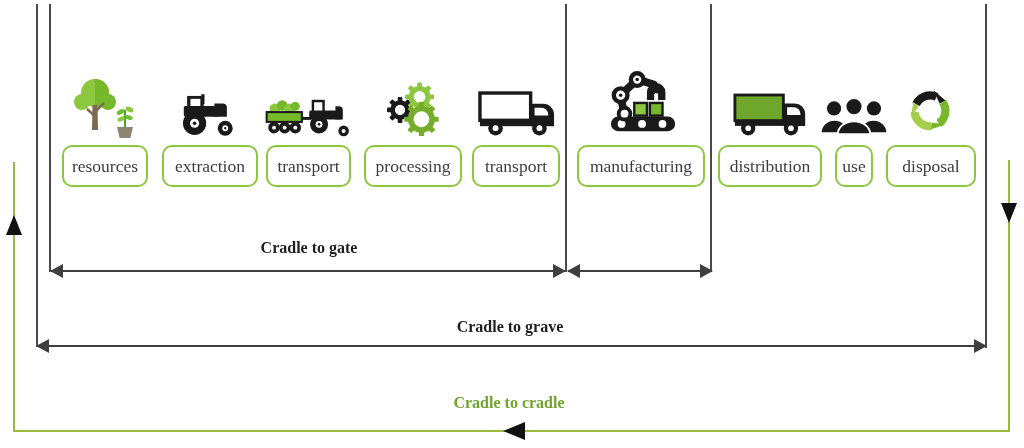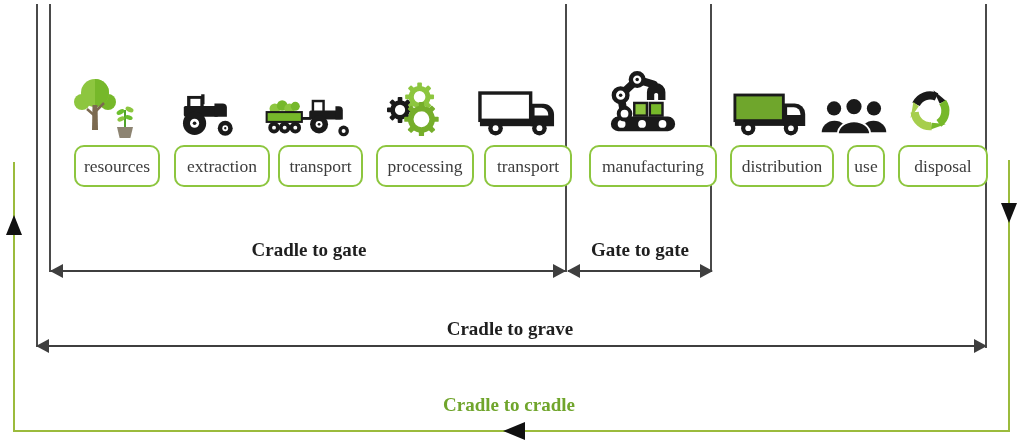--- a/index.html
+++ b/index.html
@@ -5,30 +5,30 @@
   html,body{margin:0;padding:0;background:#fff;}
   .canvas{position:relative;width:1024px;height:448px;background:#ffffff;overflow:hidden;
           font-family:"Liberation Serif", serif;}
   
   .vline{position:absolute;width:2px;background:#4a4a4a;}
   
   .gline{position:absolute;background:#9bbb3c;}
   
   .stage-box{position:absolute;top:145px;height:42px;border:2px solid #8dc63f;border-radius:10px;
              background:#fff;box-sizing:border-box;display:flex;align-items:center;justify-content:center;
-             font-size:17.5px;color:#3d3d3d;white-space:nowrap;margin-left:12px;}
+             font-size:17.5px;color:#3d3d3d;white-space:nowrap;}
   .icon{position:absolute;}
   .icon svg{display:block;width:100%;height:100%;}
   
   .harrow{position:absolute;height:2px;background:#3f3f3f;}
   .harrow .al{position:absolute;left:-1px;top:-6px;width:0;height:0;
               border-top:7px solid transparent;border-bottom:7px solid transparent;border-right:13px solid #3f3f3f;}
   .harrow .ar{position:absolute;right:-1px;top:-6px;width:0;height:0;
               border-top:7px solid transparent;border-bottom:7px solid transparent;border-left:13px solid #3f3f3f;}
-  .span-label{position:absolute;transform:translateX(-50%);font-weight:bold;font-size:19px;color:#1f1f1f;white-space:nowrap;}
+  .span-label{position:absolute;transform:translateX(-50%);font-weight:bold;font-size:16px;color:#1f1f1f;white-space:nowrap;}
   .span-label.green{color:#70a52c;text-align:center;}
   
   .tri{position:absolute;width:0;height:0;}
   .tri.up{border-left:8px solid transparent;border-right:8px solid transparent;border-bottom:20px solid #111;}
   .tri.down{border-left:8px solid transparent;border-right:8px solid transparent;border-top:20px solid #111;}
   .tri.left{border-top:9px solid transparent;border-bottom:9px solid transparent;border-right:22px solid #111;}
 </style>
 </head>
 <body>
 
@@ -293,21 +293,20 @@
   <div class="stage-box" style="left:886px;width:90px;">
       <span>disposal</span>
     </div>
 
   <div class="span-label" style="left:309px;top:239px;">Cradle to gate</div>
   <div class="harrow" style="left:51px;top:270px;width:514px;">
       <span class="al"></span>
       <span class="ar"></span>
     </div>
 
-  <div class="span-label" style="left:640px;top:239px;">Gate to gate</div>
   <div class="harrow" style="left:568px;top:270px;width:144px;">
       <span class="al"></span>
       <span class="ar"></span>
     </div>
 
   <div class="span-label" style="left:510px;top:318px;">Cradle to grave</div>
   <div class="harrow" style="left:37px;top:345px;width:949px;">
       <span class="al"></span>
       <span class="ar"></span>
     </div>

